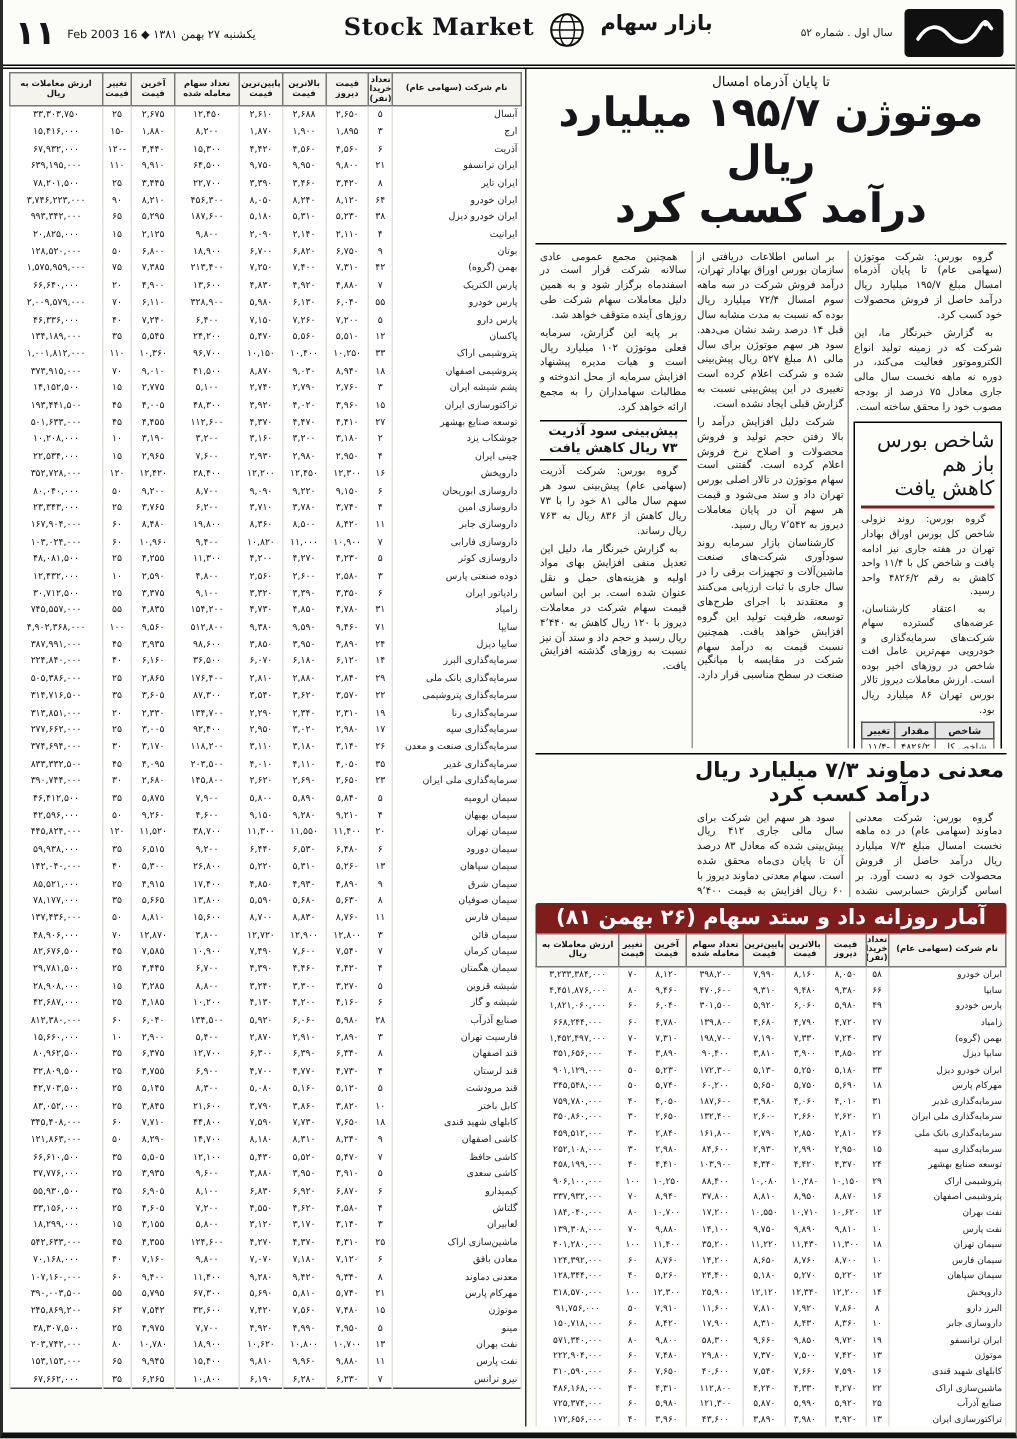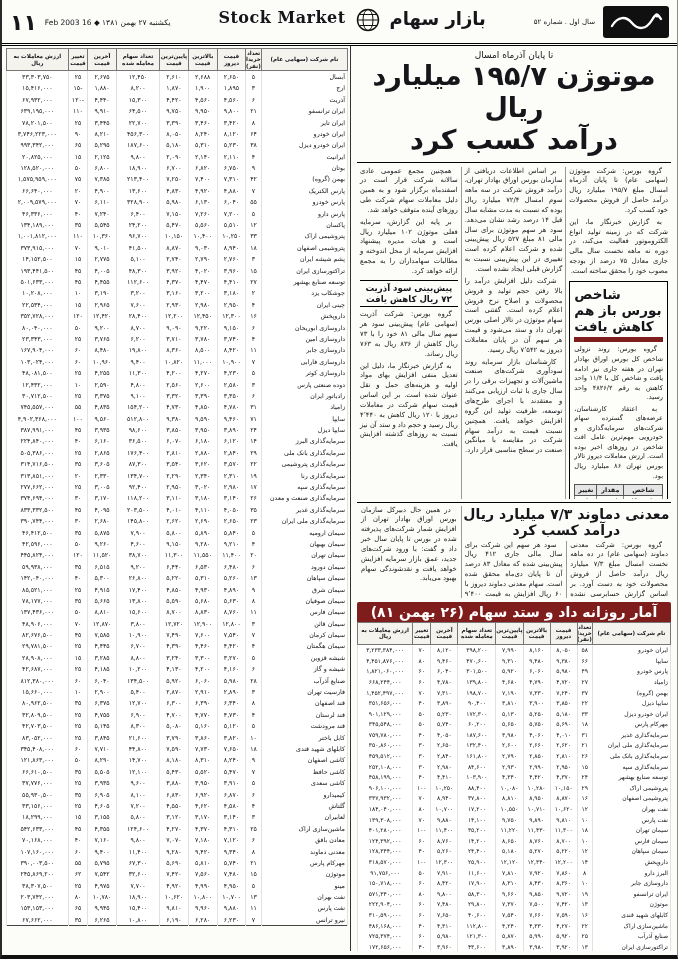--- a/index.html
+++ b/index.html
@@ -14,21 +14,21 @@
   .masthead {
     direction:ltr; height:46px; display:flex; align-items:center;
     justify-content:space-between; padding:3px 8px 2px 8px;
     border-bottom:3px double #000;
   }
   .mh-left { display:flex; align-items:center; gap:8px; }
   .page-number { font-size:22px; font-weight:bold; }
   .page-date { font-size:7.5px; direction:rtl; }
   .mh-center { display:flex; align-items:flex-start; gap:10px; }
   .title-en { font-family:"DejaVu Serif", serif; font-weight:bold; font-size:16px; letter-spacing:0.5px; }
-  .title-fa { font-size:18px; font-weight:bold; }
+  .title-fa { font-size:14px; font-weight:bold; }
   .mh-right { display:flex; align-items:center; gap:8px; }
   .issue-line { font-size:7px; direction:rtl; text-align:center; }
   .nameplate { width:66px; height:32px; background:#101010; border-radius:3px;
     display:flex; align-items:center; justify-content:center; }
   
   .content { direction:ltr; display:grid; grid-template-columns:349px 1fr; height:905px; }
   .left-pane { border-right:1px solid #333; padding:2px 2px 0 4px; overflow:hidden; }
   .right-pane { direction:rtl; padding:2px 6px 0 6px; overflow:hidden; }
   
   table.quotes { direction:rtl; width:100%; border-collapse:collapse; table-layout:fixed;
@@ -66,22 +66,22 @@
   .headline { text-align:center; font-weight:bold; font-size:27px; line-height:1.18;
     border-bottom:1.5px solid #000; padding-bottom:6px; margin-bottom:4px; }
   .row1 { display:grid; grid-template-columns:1fr 1fr 1fr; gap:0; height:332px; overflow:hidden; }
   .row1 > .col { overflow:hidden; padding:0 3px; }
   .row1 > .col + .col { border-inline-start:1px solid #9a9a94; }
   .body-text p { font-size:6.8px; line-height:1.45; text-align:justify; text-indent:6px; margin-bottom:2px; }
   .subhead { font-size:8.6px; font-weight:bold; text-align:center; line-height:1.25;
     border-top:1px solid #000; border-bottom:1px solid #000; padding:2px 0; margin:3px 0; }
   
   .index-box { border:1.5px solid #000; padding:4px 4px 3px 4px; margin-top:4px; background:#fdfdfa; }
-  .index-box .box-title { font-size:13.5px; font-weight:bold; text-align:left; line-height:1.2;
-    border-bottom:5px solid #7f1d1d; padding-bottom:3px; margin-bottom:3px; }
+  .index-box .box-title { font-size:13.5px; font-weight:normal; text-align:right; line-height:1.2;
+    border-bottom:2px solid #7f1d1d; padding-bottom:3px; margin-bottom:3px; }
   .index-box p { font-size:6.6px; line-height:1.45; text-align:justify; text-indent:6px; margin-bottom:2px; }
   table.mini { width:100%; border-collapse:collapse; margin-top:3px; direction:rtl; }
   table.mini th { font-size:6.4px; font-weight:bold; border:1px solid #555; padding:1px; background:#e5e5e5; }
   table.mini td { font-size:6.4px; text-align:center; border:1px solid #888; padding:1px; }
   
   .row2 { display:grid; grid-template-columns:2fr 1fr; border-top:1.5px solid #000;
     margin-top:3px; padding-top:3px; height:96px; overflow:hidden; }
   .dam-headline { font-size:14px; font-weight:bold; text-align:center; margin-bottom:3px; }
   .dam-body { column-count:2; column-gap:8px; column-rule:1px solid #9a9a94; padding:0 3px; }
   .dam-body p { font-size:6.8px; line-height:1.45; text-align:justify; text-indent:6px; }
@@ -1028,23 +1028,20 @@
       </div>
 
       <div class="row2">
         <div>
           <div class="dam-headline">معدنی دماوند ۷/۳ میلیارد ریال درآمد کسب کرد</div>
           <div class="dam-body">
             <p>گروه بورس: شرکت معدنی دماوند (سهامی عام) در ده ماهه نخست امسال مبلغ ۷/۳ میلیارد ریال درآمد حاصل از فروش محصولات خود به دست آورد. بر اساس گزارش حسابرسی نشده شرکت، درآمد بهمن‌ماه ۶۸۰ میلیون ریال بوده است.</p>
             <p>سود هر سهم این شرکت برای سال مالی جاری ۴۱۲ ریال پیش‌بینی شده که معادل ۸۳ درصد آن تا پایان دی‌ماه محقق شده است. سهام معدنی دماوند دیروز با ۶۰ ریال افزایش به قیمت ۹٬۴۰۰ ریال معامله شد.</p>
           </div>
         </div>
-        <div class="cont-col">
-          <p>در همین حال دبیرکل سازمان بورس اوراق بهادار تهران از افزایش شمار شرکت‌های پذیرفته شده در بورس تا پایان سال خبر داد و گفت: با ورود شرکت‌های جدید، عمق بازار سرمایه افزایش خواهد یافت و نقدشوندگی سهام بهبود می‌یابد.</p>
-        </div>
       </div>
 
       <div class="daily-section">
         <div class="daily-title">آمار روزانه داد و ستد سهام (۲۶ بهمن ۸۱)</div>
         <table class="quotes" id="daily-table">
             <thead>
               <tr>
                 <th>نام شرکت (سهامی عام)</th>
                 <th>تعداد خریدار (نفر)</th>
                 <th>قیمت دیروز</th>

